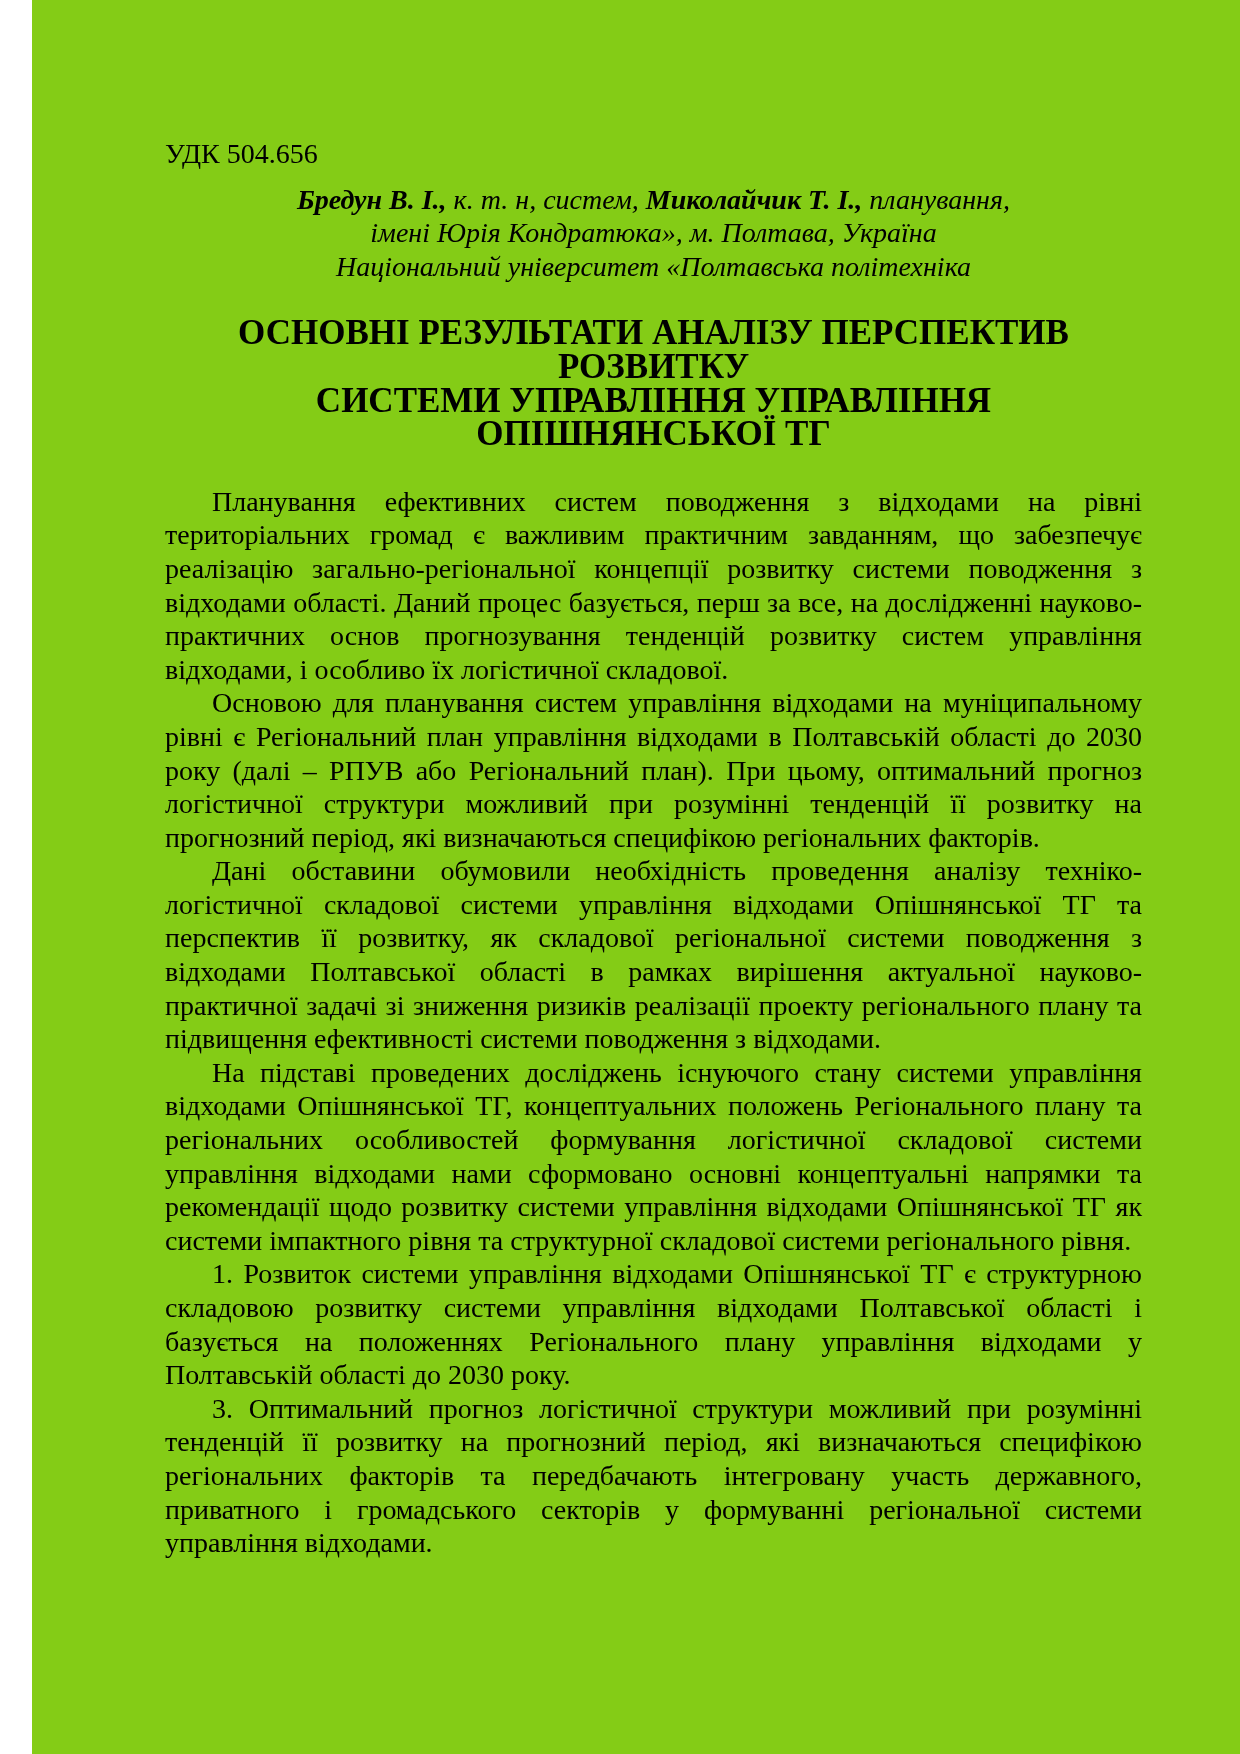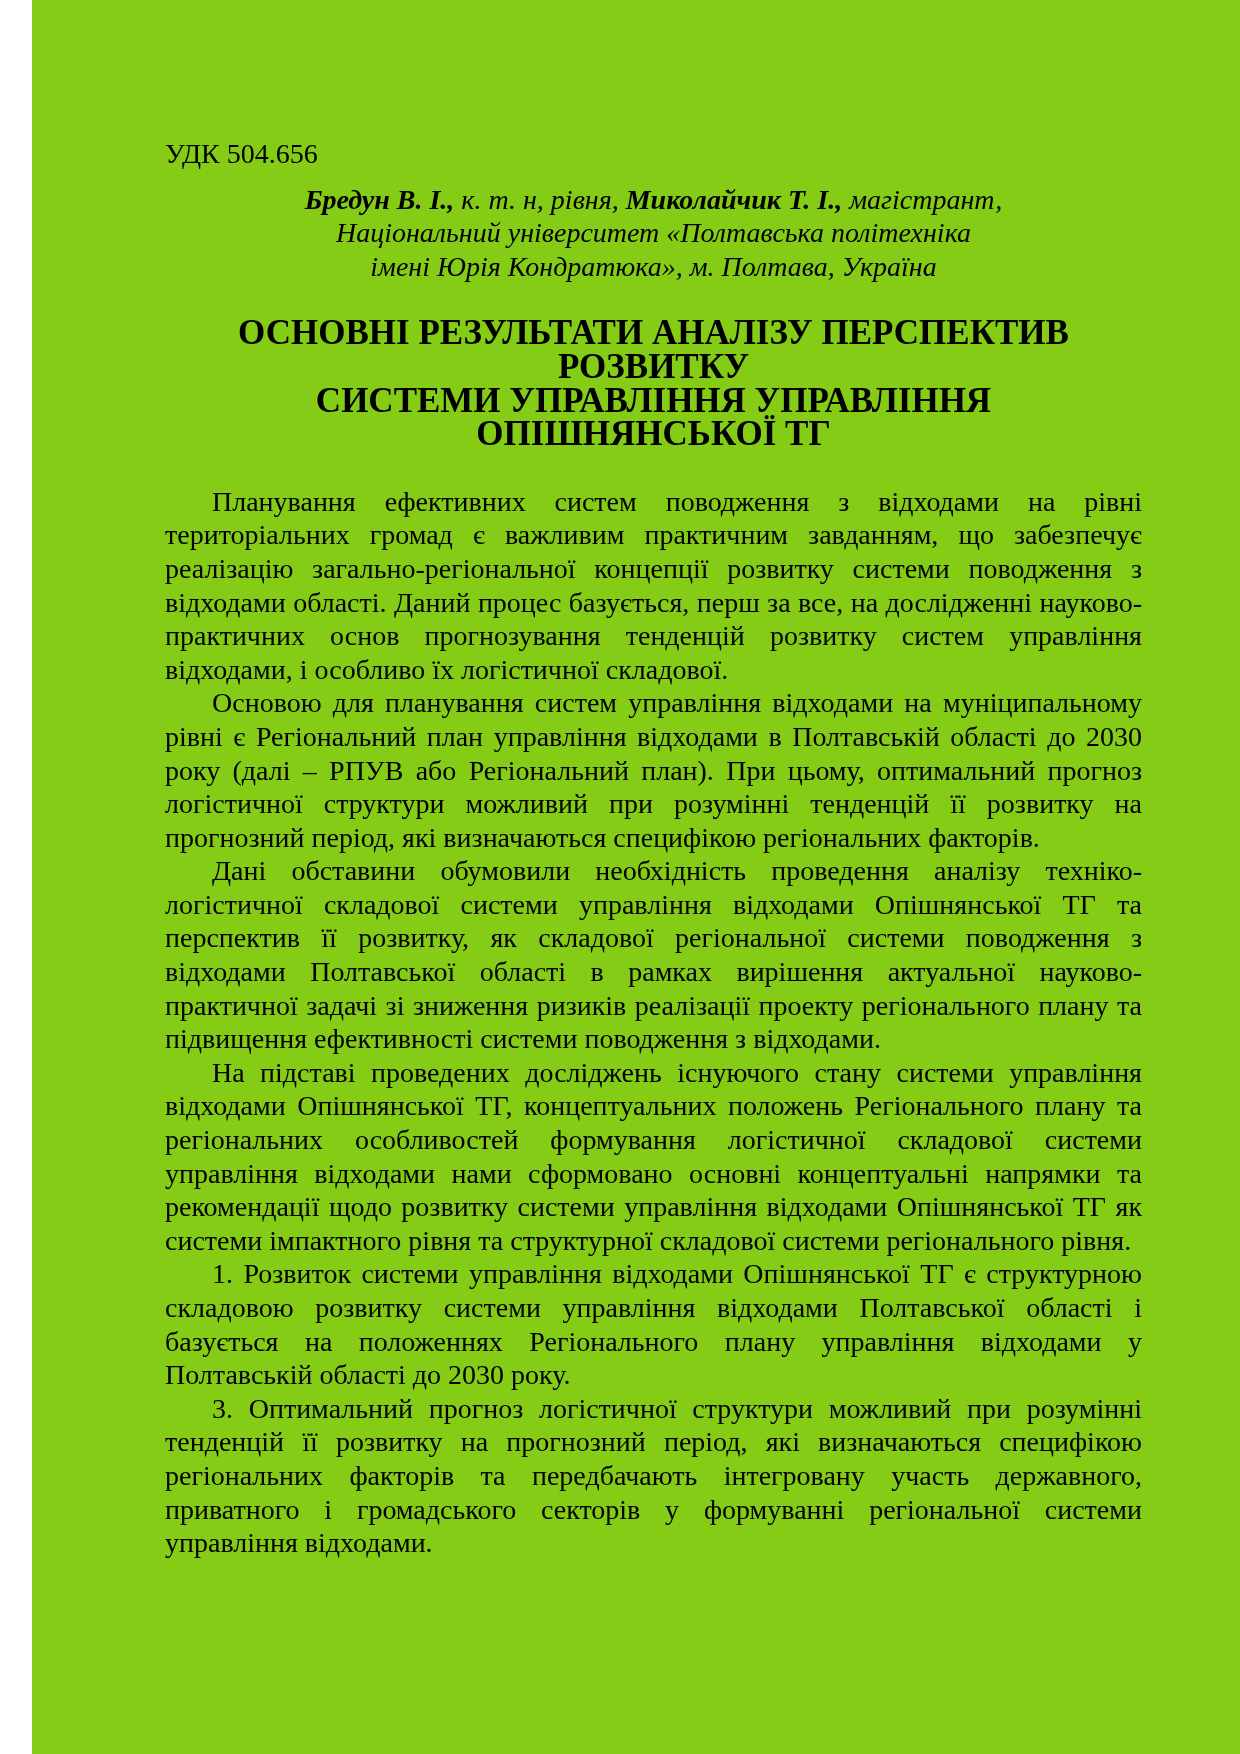--- a/index.html
+++ b/index.html
@@ -60,26 +60,26 @@
   }
 </style>
 </head>
 <body>
 
 <div class="page">
 
   <div class="udc">УДК 504.656</div>
 
   <div class="authors">
-    <span class="author-name">Бредун В. І.,</span><span> к. т. н, рівня, </span><span class="author-name">Миколайчик Т. І.,</span><span> магістрант,</span>
+    <span class="author-name">Бредун В. І.,</span><span> к. т. н, систем, </span><span class="author-name">Миколайчик Т. І.,</span><span> планування,</span>
   </div>
 
+  <div class="affil">імені Юрія Кондратюка», м. Полтава, Україна</div>
+
   <div class="affil">Національний університет «Полтавська політехніка</div>
-
-  <div class="affil">імені Юрія Кондратюка», м. Полтава, Україна</div>
 
   <h1 class="title">
     <span>ОСНОВНІ РЕЗУЛЬТАТИ АНАЛІЗУ ПЕРСПЕКТИВ РОЗВИТКУ</span><br>
     <span>СИСТЕМИ УПРАВЛІННЯ УПРАВЛІННЯ ОПІШНЯНСЬКОЇ ТГ</span>
   </h1>
 
   <p class="body-par">Планування ефективних систем поводження з відходами на рівні територіальних громад є важливим практичним завданням, що забезпечує реалізацію загально-регіональної концепції розвитку системи поводження з відходами області. Даний процес базується, перш за все, на дослідженні науково-практичних основ прогнозування тенденцій розвитку систем управління відходами, і особливо їх логістичної складової.</p>
 
   <p class="body-par">Основою для планування систем управління відходами на муніципальному рівні є Регіональний план управління відходами в Полтавській області до 2030 року (далі – РПУВ або Регіональний план). При цьому, оптимальний прогноз логістичної структури можливий при розумінні тенденцій її розвитку на прогнозний період, які визначаються специфікою регіональних факторів.</p>
 

